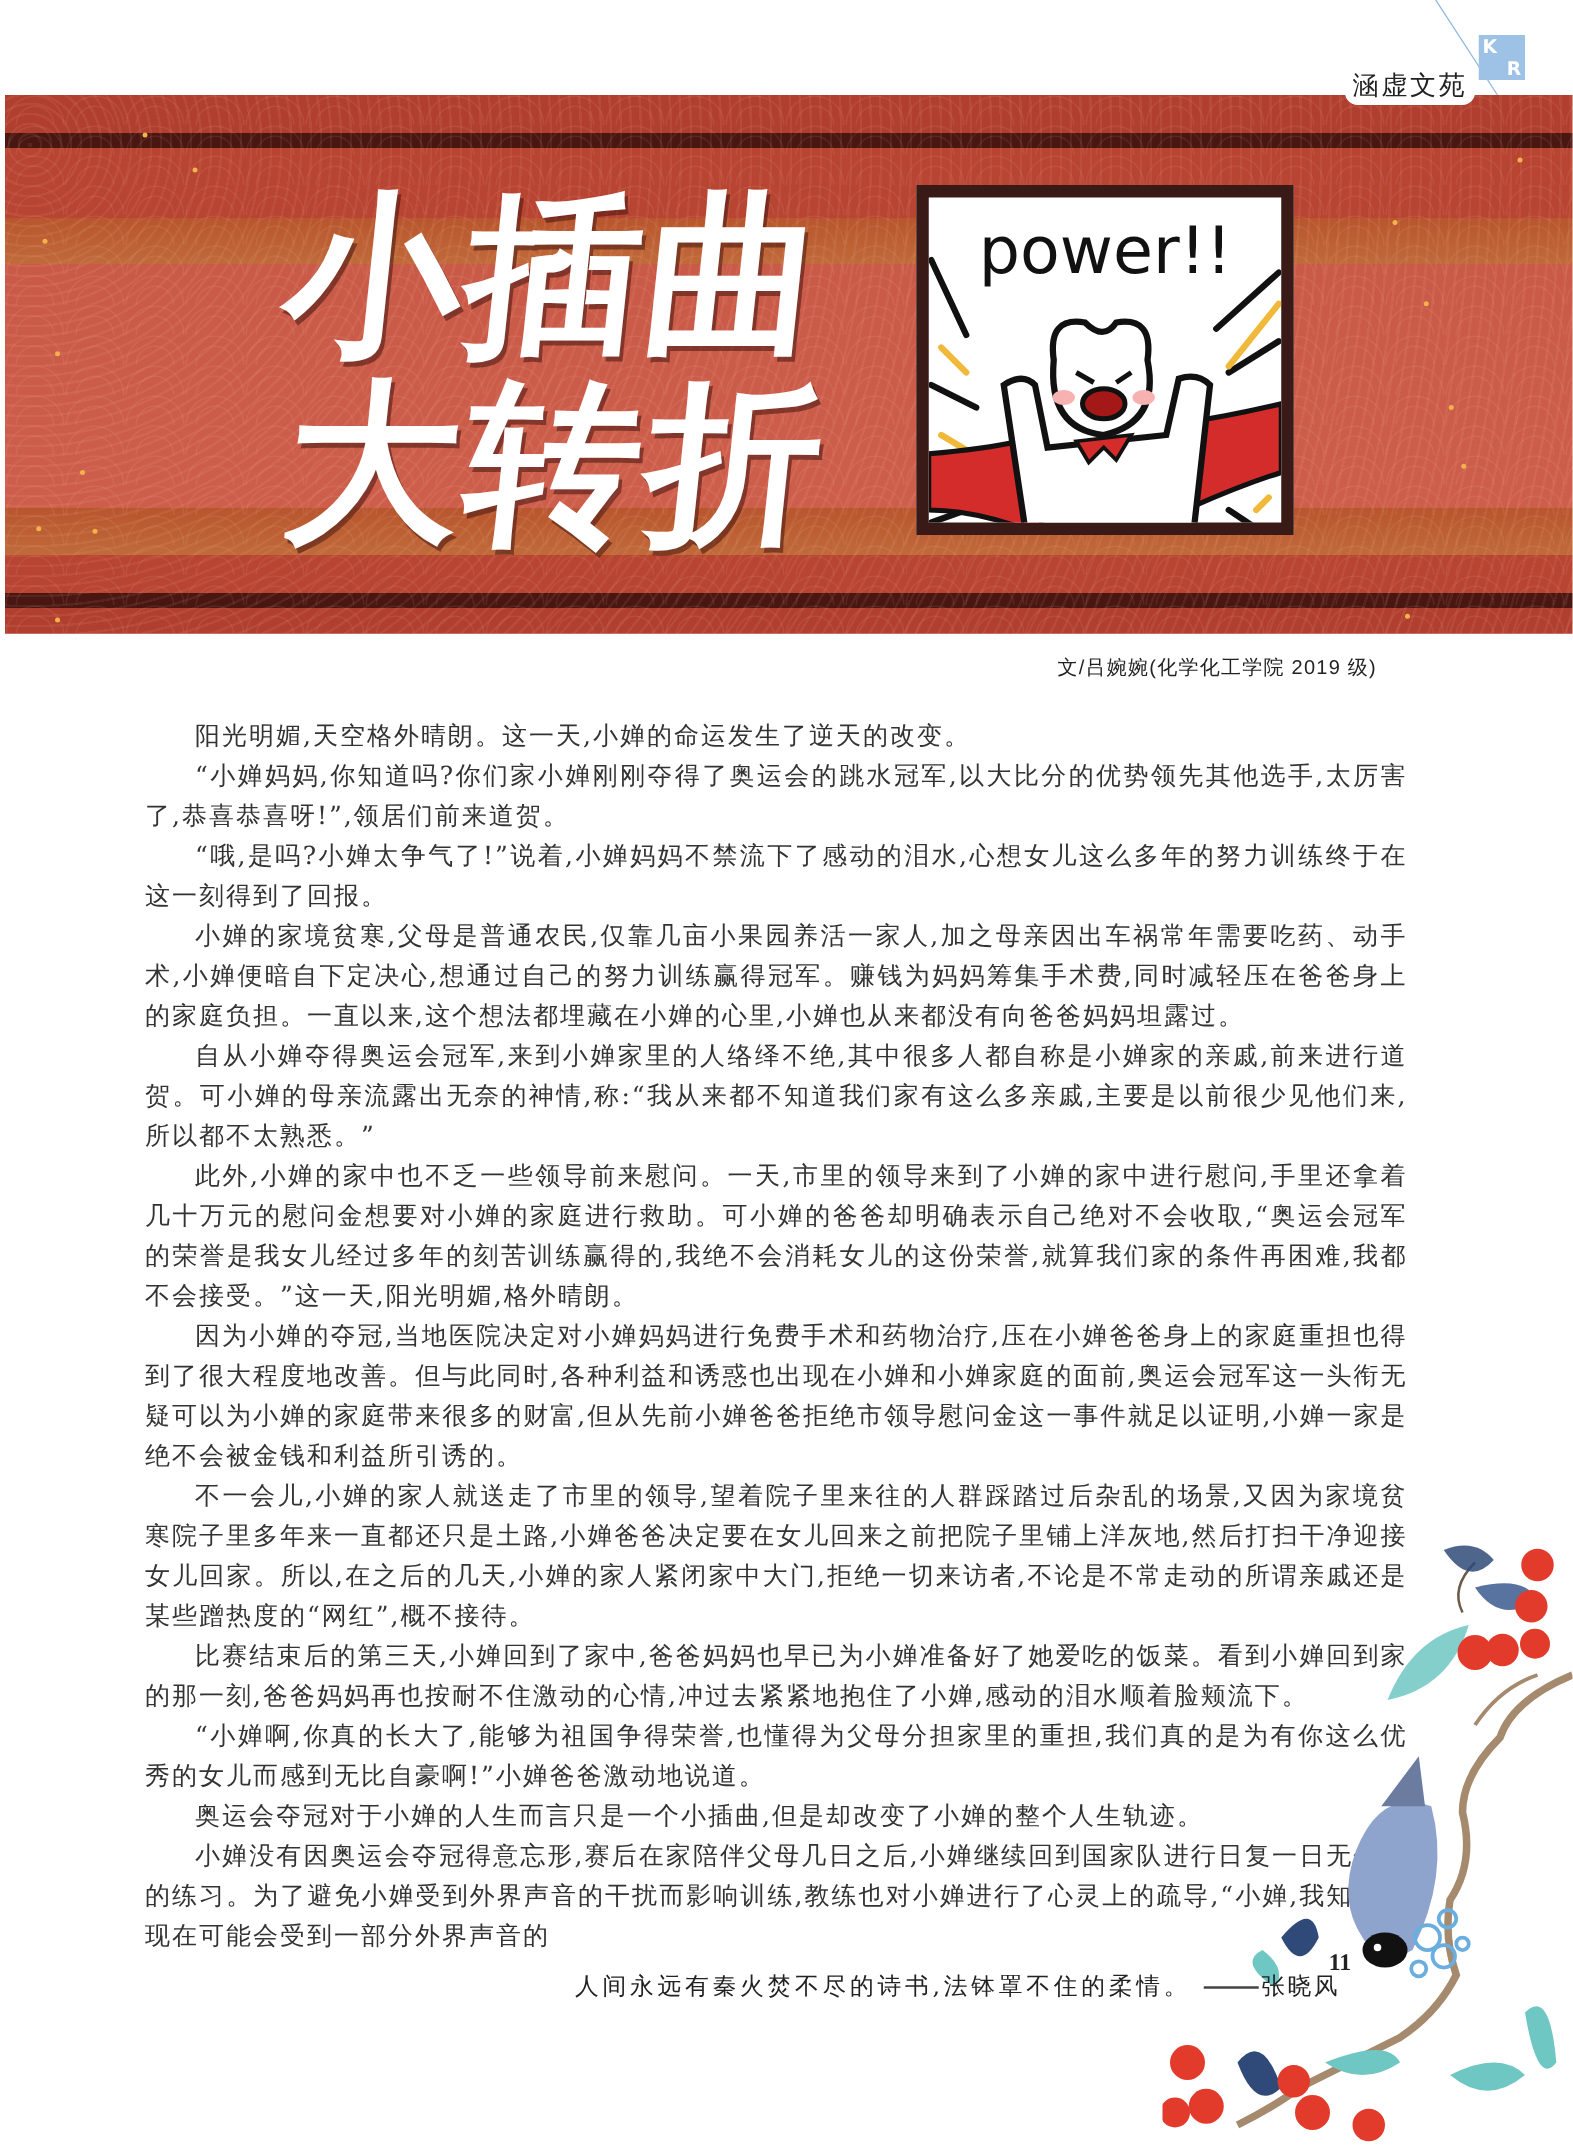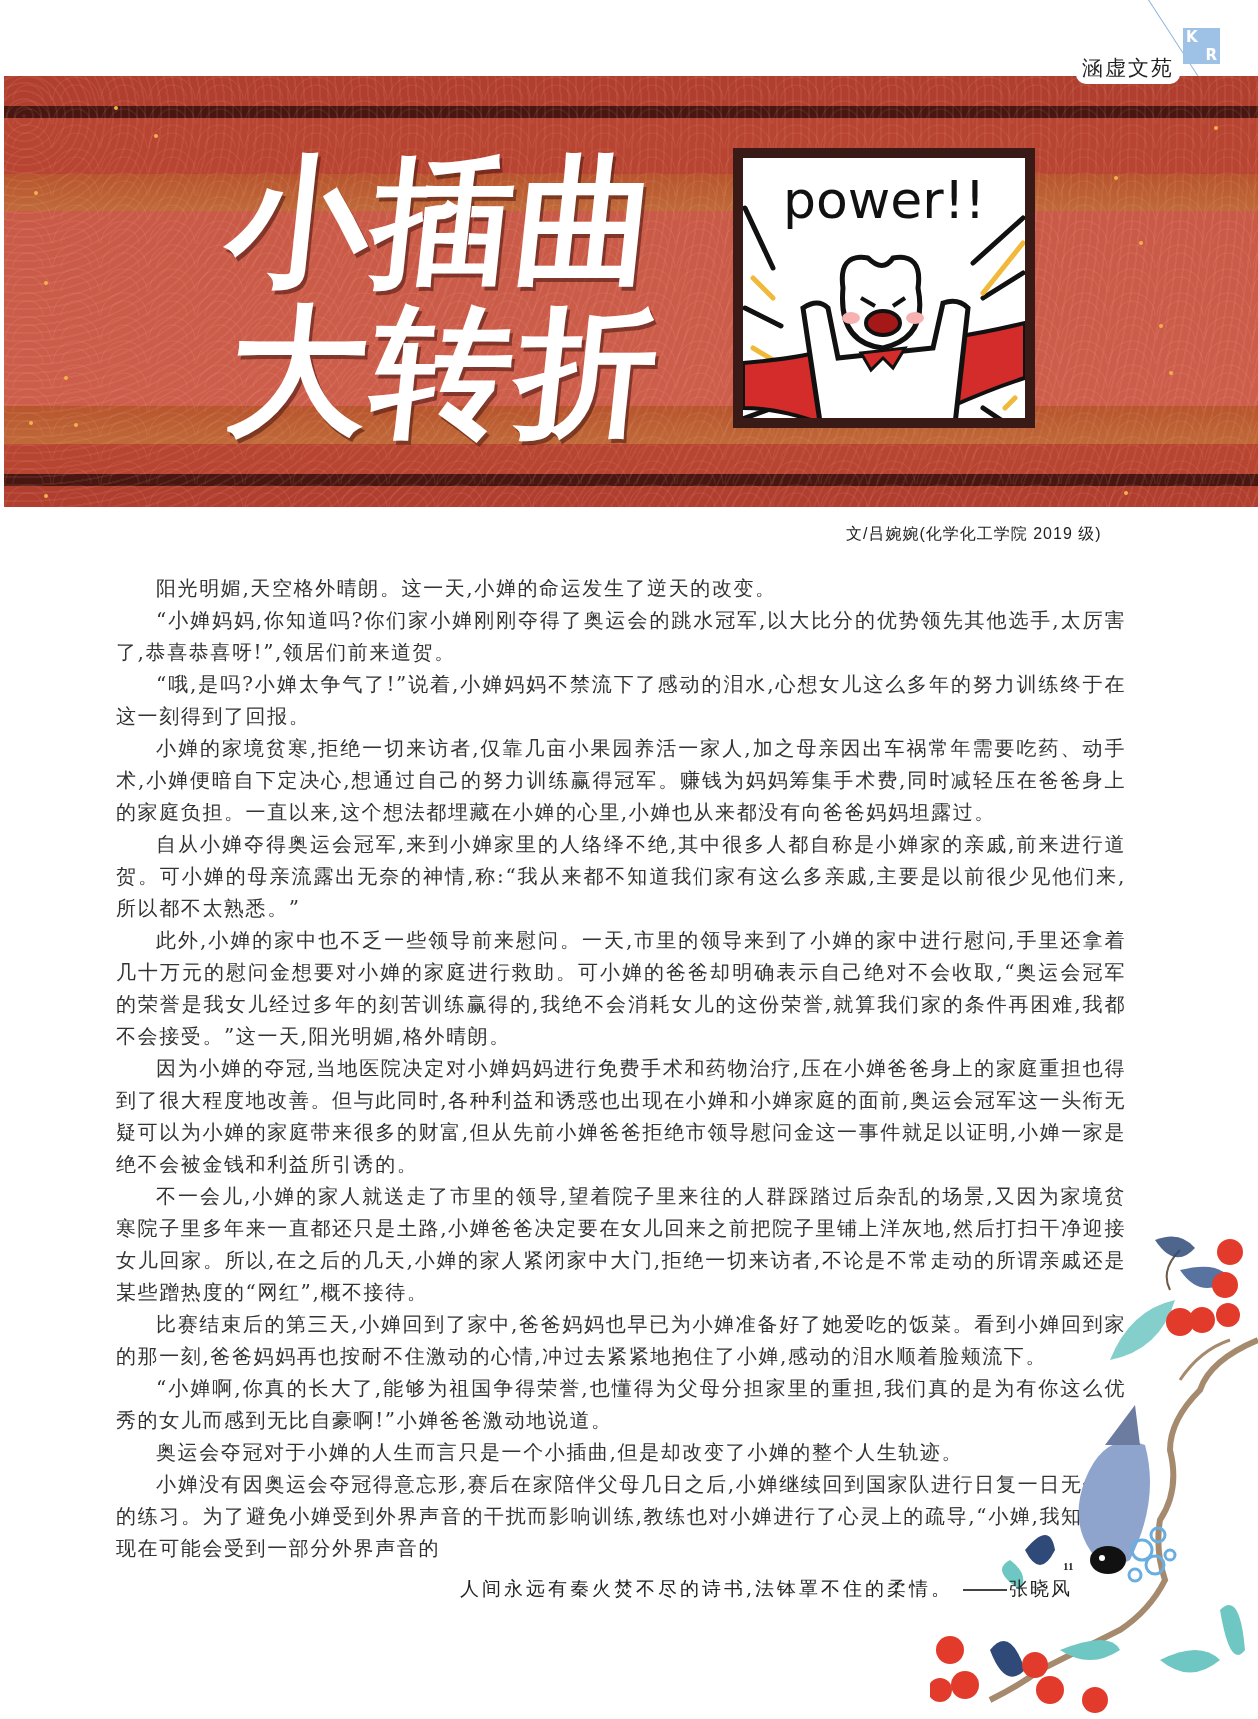--- a/index.html
+++ b/index.html
@@ -43,21 +43,21 @@
   
   .article { position:absolute; left:116px; top:572px; width:1010px; font-size:20px; line-height:32px;
              letter-spacing:1.6px; color:#333; text-align:justify; font-family:"DejaVu Serif",serif; }
   .article p { margin:0; text-indent:2em; }
 
   
   .quote { position:absolute; left:460px; top:1576px; font-size:19px; letter-spacing:3px; color:#222;
            font-family:"DejaVu Serif",serif; }
   .quote .dash { display:inline-block; width:44px; height:2px; background:#444; vertical-align:middle; margin:0 2px 0 10px; }
   .quote .author { letter-spacing:2px; }
-  .page-num { position:absolute; left:1063px; top:1560px; font-size:11px; font-weight:bold; color:#222;
+  .page-num { position:absolute; left:1063px; top:1560px; font-size:19px; font-weight:bold; color:#222;
               font-family:"Liberation Serif",serif; z-index:4; }
   .deco { position:absolute; left:930px; top:1230px; width:328px; height:489px; pointer-events:none; }
 </style>
 </head>
 <body>
 
 <div class="diag-line"></div>
 <div class="kr-logo">
   <span class="k">K</span>
   <span class="r">R</span>
@@ -125,21 +125,21 @@
     </svg>
   </div>
 </div>
 
 <div class="byline">文/吕婉婉(化学化工学院 2019 级)</div>
 
 <div class="article">
   <p>阳光明媚,天空格外晴朗。这一天,小婵的命运发生了逆天的改变。</p>
   <p>“小婵妈妈,你知道吗?你们家小婵刚刚夺得了奥运会的跳水冠军,以大比分的优势领先其他选手,太厉害了,恭喜恭喜呀!”,领居们前来道贺。</p>
   <p>“哦,是吗?小婵太争气了!”说着,小婵妈妈不禁流下了感动的泪水,心想女儿这么多年的努力训练终于在这一刻得到了回报。</p>
-  <p>小婵的家境贫寒,拒绝一切来访者,仅靠几亩小果园养活一家人,加之母亲因出车祸常年需要吃药、动手术,小婵便暗自下定决心,想通过自己的努力训练赢得冠军。赚钱为妈妈筹集手术费,同时减轻压在爸爸身上的家庭负担。一直以来,这个想法都埋藏在小婵的心里,小婵也从来都没有向爸爸妈妈坦露过。</p>
+  <p>小婵的家境贫寒,父母是普通农民,仅靠几亩小果园养活一家人,加之母亲因出车祸常年需要吃药、动手术,小婵便暗自下定决心,想通过自己的努力训练赢得冠军。赚钱为妈妈筹集手术费,同时减轻压在爸爸身上的家庭负担。一直以来,这个想法都埋藏在小婵的心里,小婵也从来都没有向爸爸妈妈坦露过。</p>
   <p>自从小婵夺得奥运会冠军,来到小婵家里的人络绎不绝,其中很多人都自称是小婵家的亲戚,前来进行道贺。可小婵的母亲流露出无奈的神情,称:“我从来都不知道我们家有这么多亲戚,主要是以前很少见他们来,所以都不太熟悉。”</p>
   <p>此外,小婵的家中也不乏一些领导前来慰问。一天,市里的领导来到了小婵的家中进行慰问,手里还拿着几十万元的慰问金想要对小婵的家庭进行救助。可小婵的爸爸却明确表示自己绝对不会收取,“奥运会冠军的荣誉是我女儿经过多年的刻苦训练赢得的,我绝不会消耗女儿的这份荣誉,就算我们家的条件再困难,我都不会接受。”这一天,阳光明媚,格外晴朗。</p>
   <p>因为小婵的夺冠,当地医院决定对小婵妈妈进行免费手术和药物治疗,压在小婵爸爸身上的家庭重担也得到了很大程度地改善。但与此同时,各种利益和诱惑也出现在小婵和小婵家庭的面前,奥运会冠军这一头衔无疑可以为小婵的家庭带来很多的财富,但从先前小婵爸爸拒绝市领导慰问金这一事件就足以证明,小婵一家是绝不会被金钱和利益所引诱的。</p>
   <p>不一会儿,小婵的家人就送走了市里的领导,望着院子里来往的人群踩踏过后杂乱的场景,又因为家境贫寒院子里多年来一直都还只是土路,小婵爸爸决定要在女儿回来之前把院子里铺上洋灰地,然后打扫干净迎接女儿回家。所以,在之后的几天,小婵的家人紧闭家中大门,拒绝一切来访者,不论是不常走动的所谓亲戚还是某些蹭热度的“网红”,概不接待。</p>
   <p>比赛结束后的第三天,小婵回到了家中,爸爸妈妈也早已为小婵准备好了她爱吃的饭菜。看到小婵回到家的那一刻,爸爸妈妈再也按耐不住激动的心情,冲过去紧紧地抱住了小婵,感动的泪水顺着脸颊流下。</p>
   <p>“小婵啊,你真的长大了,能够为祖国争得荣誉,也懂得为父母分担家里的重担,我们真的是为有你这么优秀的女儿而感到无比自豪啊!”小婵爸爸激动地说道。</p>
   <p>奥运会夺冠对于小婵的人生而言只是一个小插曲,但是却改变了小婵的整个人生轨迹。</p>
   <p>小婵没有因奥运会夺冠得意忘形,赛后在家陪伴父母几日之后,小婵继续回到国家队进行日复一日无休止的练习。为了避免小婵受到外界声音的干扰而影响训练,教练也对小婵进行了心灵上的疏导,“小婵,我知道你现在可能会受到一部分外界声音的</p>
 </div>
 

